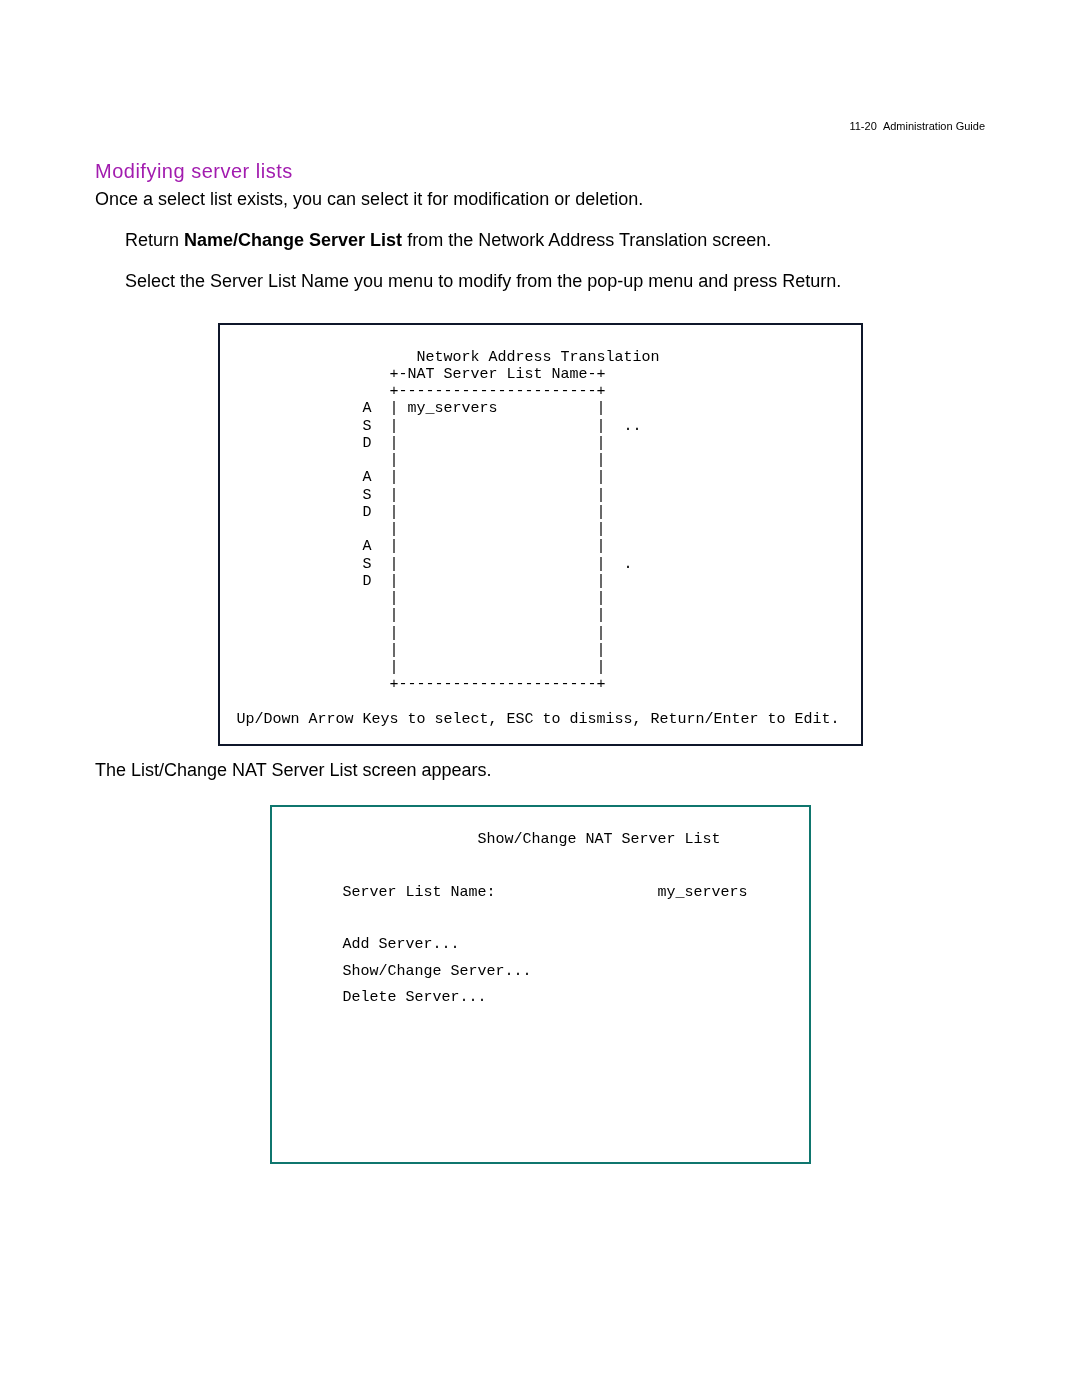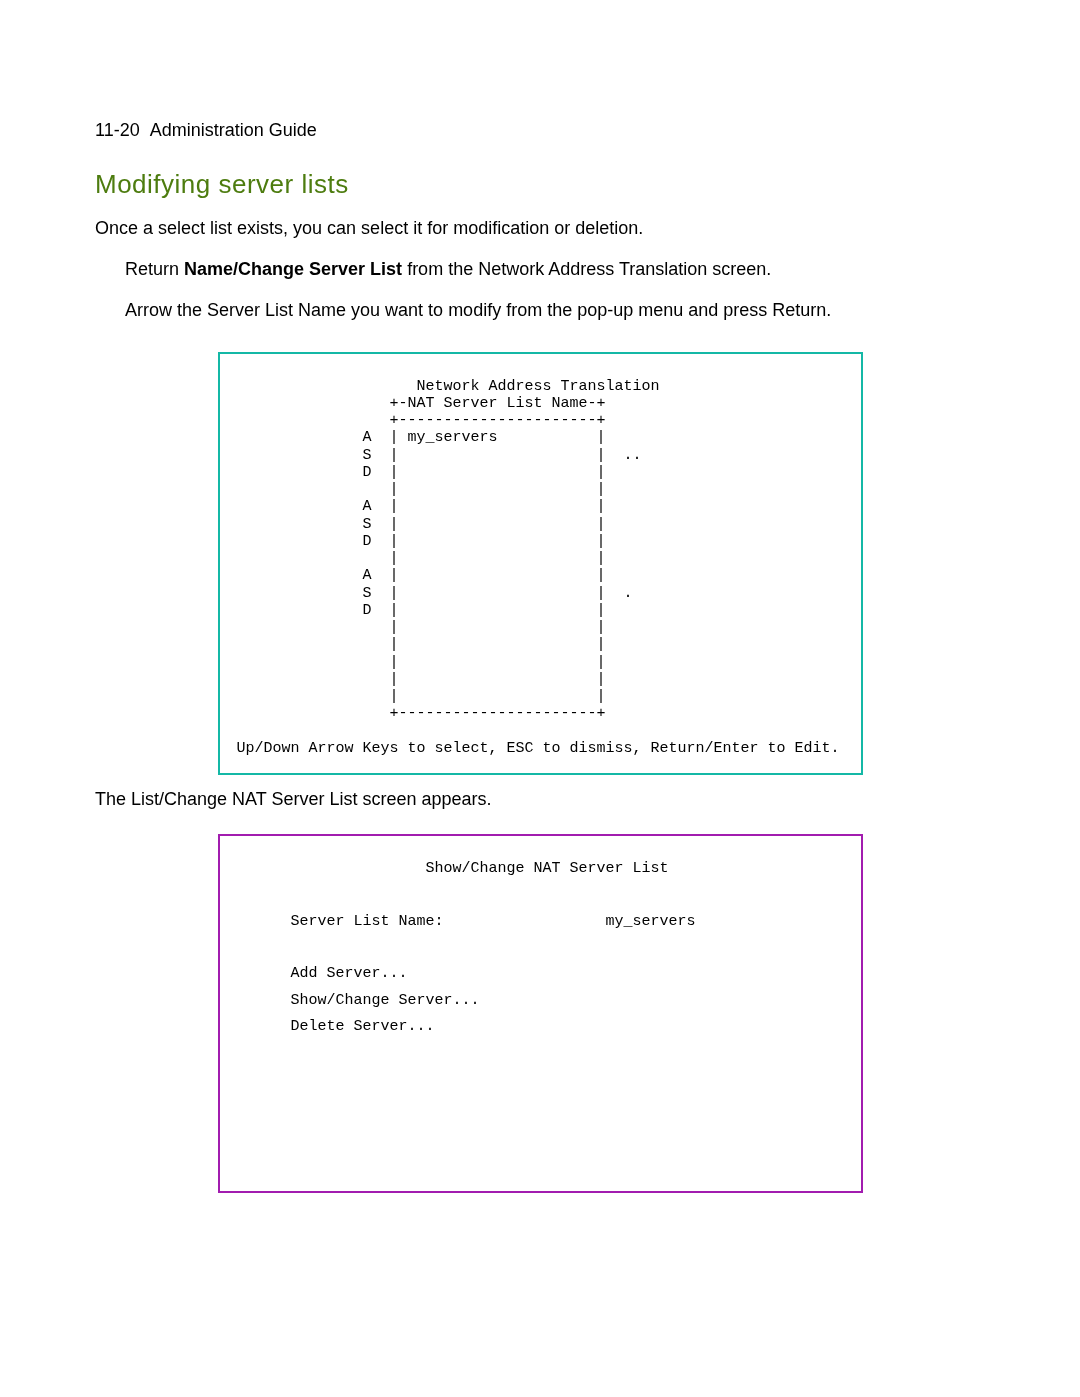--- a/index.html
+++ b/index.html
@@ -7,56 +7,57 @@
     padding: 0;
     background: #fff;
     font-family: Arial, Helvetica, sans-serif;
     color: #000;
     width: 1080px;
   }
   .page {
     padding: 120px 95px 60px 95px;
   }
   .header-line {
-    font-size: 18px;
+    font-size: 11px;
     margin-bottom: 28px;
+    text-align: right;
   }
   .section-title {
-    font-size: 26px;
-    color: #4d7c0f;
+    font-size: 20px;
+    color: #a21caf;
     font-weight: normal;
-    margin: 0 0 16px 0;
+    margin: 0 0 4px 0;
     letter-spacing: 0.5px;
   }
   .body-text {
     font-size: 18px;
     margin: 0 0 16px 0;
     line-height: 1.4;
   }
   .indent {
     margin-left: 30px;
   }
   .bold {
     font-weight: bold;
   }
   .terminal-box {
-    border: 2px solid #14b8a6;
+    border: 2px solid #0f172a;
     margin: 28px auto 12px auto;
     width: 645px;
     font-family: "Courier New", Courier, monospace;
     font-size: 15px;
     white-space: pre;
     padding: 24px 8px 16px 8px;
     line-height: 1.15;
     box-sizing: border-box;
   }
   .terminal-box2 {
-    border: 2px solid #a21caf;
+    border: 2px solid #0f766e;
     margin: 22px auto 0 auto;
-    width: 645px;
+    width: 541px;
     font-family: "Courier New", Courier, monospace;
     font-size: 15px;
     white-space: pre;
     padding: 20px 8px 20px 8px;
     line-height: 1.75;
     box-sizing: border-box;
     min-height: 320px;
   }
 </style>
 </head>
@@ -69,21 +70,21 @@
   </div>
 
   <h2 class="section-title">Modifying server lists</h2>
 
   <p class="body-text">Once a select list exists, you can select it for modification or deletion.</p>
 
   <p class="body-text indent">
     <span>Return </span><span class="bold">Name/Change Server List</span><span> from the Network Address Translation screen.</span>
   </p>
 
-  <p class="body-text indent">Arrow the Server List Name you want to modify from the pop-up menu and press Return.</p>
+  <p class="body-text indent">Select the Server List Name you menu to modify from the pop-up menu and press Return.</p>
 
   <div class="terminal-box">                     Network Address Translation
                   +-NAT Server List Name-+
                   +----------------------+
                A  | my_servers           |
                S  |                      |  ..
                D  |                      |
                   |                      |
                A  |                      |
                S  |                      |

